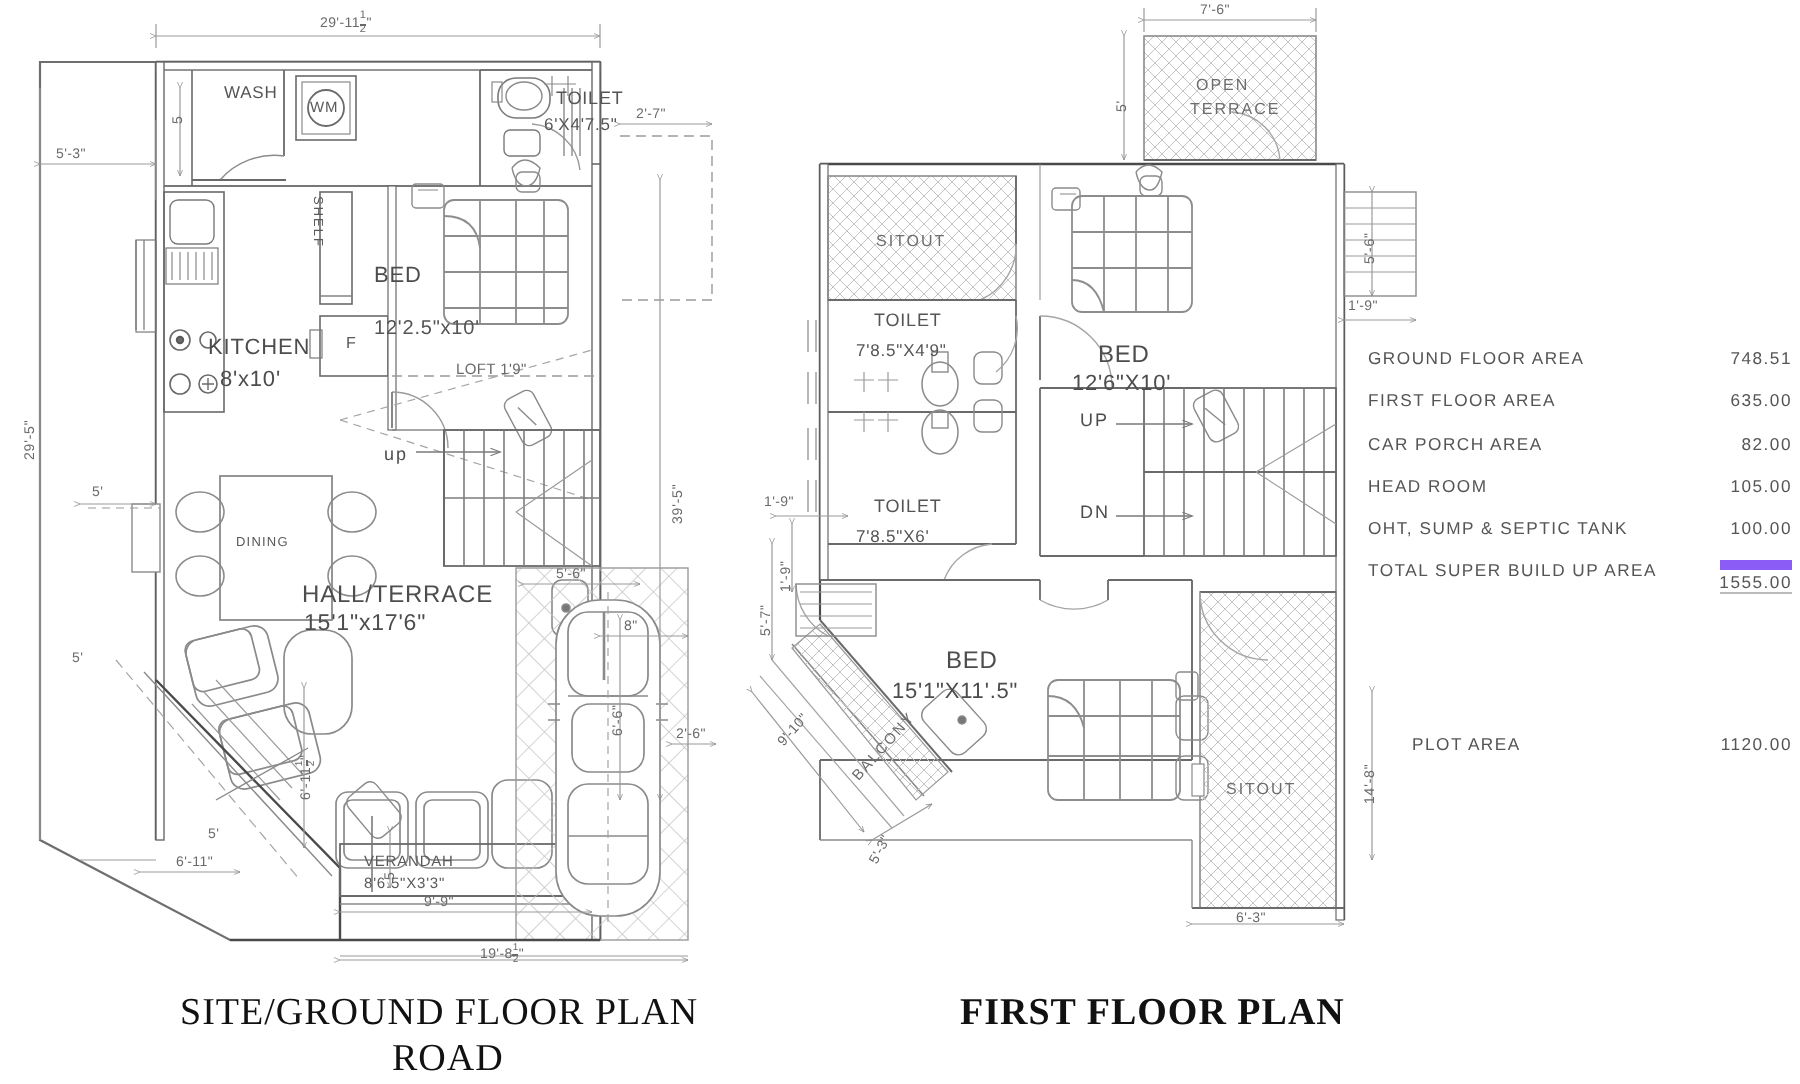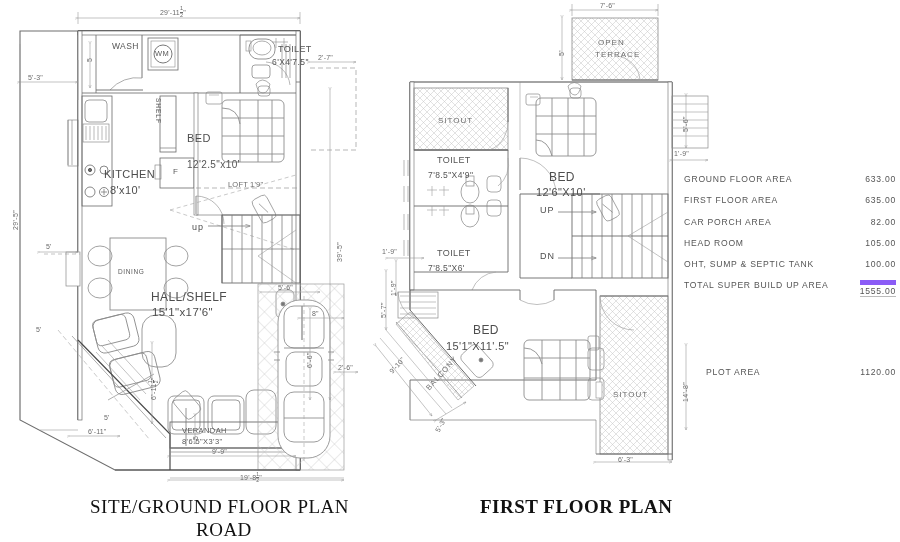--- a/index.html
+++ b/index.html
@@ -395,21 +395,21 @@
   <div class="lbl room" style="left:110px;top:184px;">8'x10'</div>
 
   <div class="lbl room" style="left:187px;top:132px;">BED</div>
   <div class="lbl room-sm" style="left:187px;top:159px;font-size:10px;">12'2.5"x10'</div>
   <div class="lbl dim" style="left:228px;top:180px;font-size:7.5px;">LOFT  1'9"</div>
 
   <div class="lbl room-sm" style="left:278px;top:44px;font-size:9px;">TOILET</div>
   <div class="lbl room-sm" style="left:272px;top:57px;font-size:8.5px;">6'X4'7.5"</div>
 
   <div class="lbl room-xs" style="left:118px;top:268px;font-size:6.5px;letter-spacing:.6px;">DINING</div>
-  <div class="lbl room" style="left:151px;top:290px;font-size:12px;">HALL/SHELF</div>
+  <div class="lbl room" style="left:151px;top:290px;font-size:12px;">HALL/TERRACE</div>
   <div class="lbl room" style="left:152px;top:306px;font-size:11.5px;">15'1"x17'6"</div>
 
   <div class="lbl room-xs" style="left:182px;top:426px;font-size:7.5px;">VERANDAH</div>
   <div class="lbl room-xs" style="left:182px;top:437px;font-size:7.5px;">8'6.5"X3'3"</div>
 
   <div class="lbl stair" style="left:192px;top:222px;font-size:9px;">up</div>
 
   <div class="lbl dim" style="left:160px;top:6px;">
     <span>29'-11</span><span style="display:inline-block;vertical-align:-2px;font-size:5.5px;line-height:1;text-align:center;">
       <span style="display:block;border-bottom:.5px solid #6a6a6a;">1</span>
@@ -472,21 +472,21 @@
   <div class="lbl dim" style="left:382px;top:248px;">1'-9"</div>
   <div class="lbl dim-v" style="left:380px;top:318px;transform:rotate(-90deg);">5'-7"</div>
   <div class="lbl dim-v" style="left:390px;top:296px;transform:rotate(-90deg);">1'-9"</div>
   <div class="lbl dim" style="left:388px;top:370px;transform:rotate(-48deg);transform-origin:0 0;">9'-10"</div>
   <div class="lbl dim" style="left:434px;top:430px;transform:rotate(-62deg);transform-origin:0 0;">5'-3"</div>
   <div class="lbl dim" style="left:618px;top:456px;">6'-3"</div>
 
   <div id="area-table">
       <div class="arow">
         <span class="aname">GROUND FLOOR   AREA</span>
-        <span class="aval">633.00</span>
+        <span class="aval">748.51</span>
       </div>
       <div class="arow">
         <span class="aname">FIRST FLOOR   AREA</span>
         <span class="aval">635.00</span>
       </div>
       <div class="arow">
         <span class="aname">CAR  PORCH  AREA</span>
         <span class="aval">82.00</span>
       </div>
       <div class="arow">

